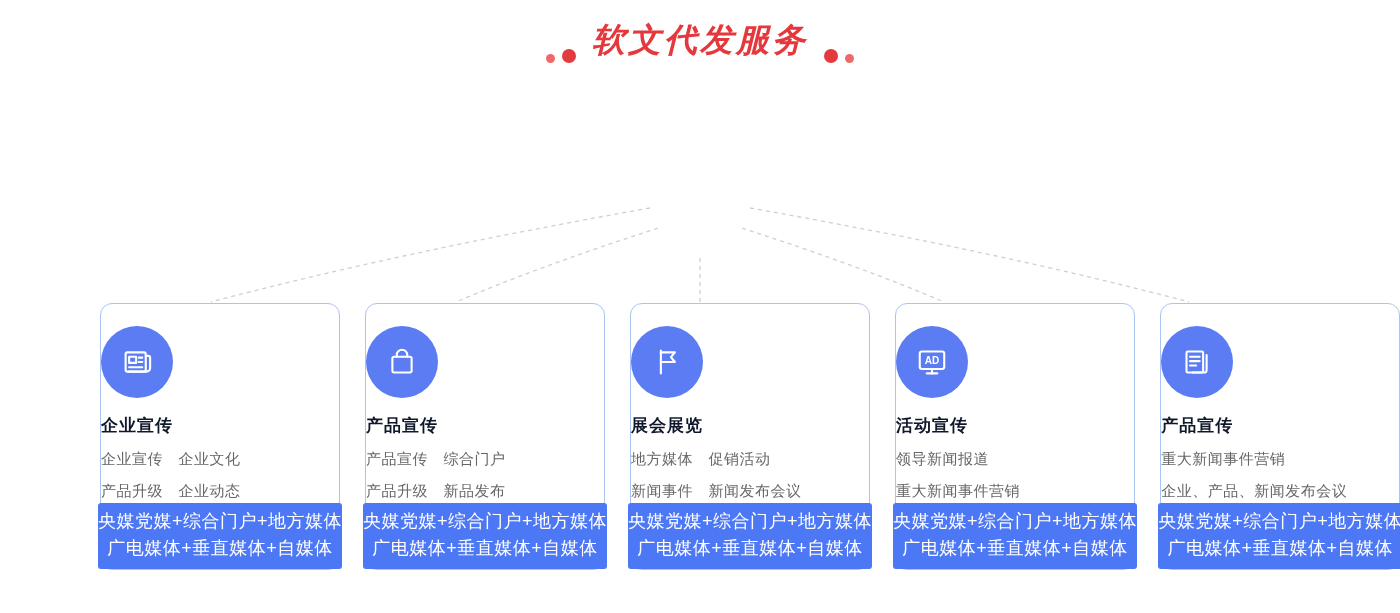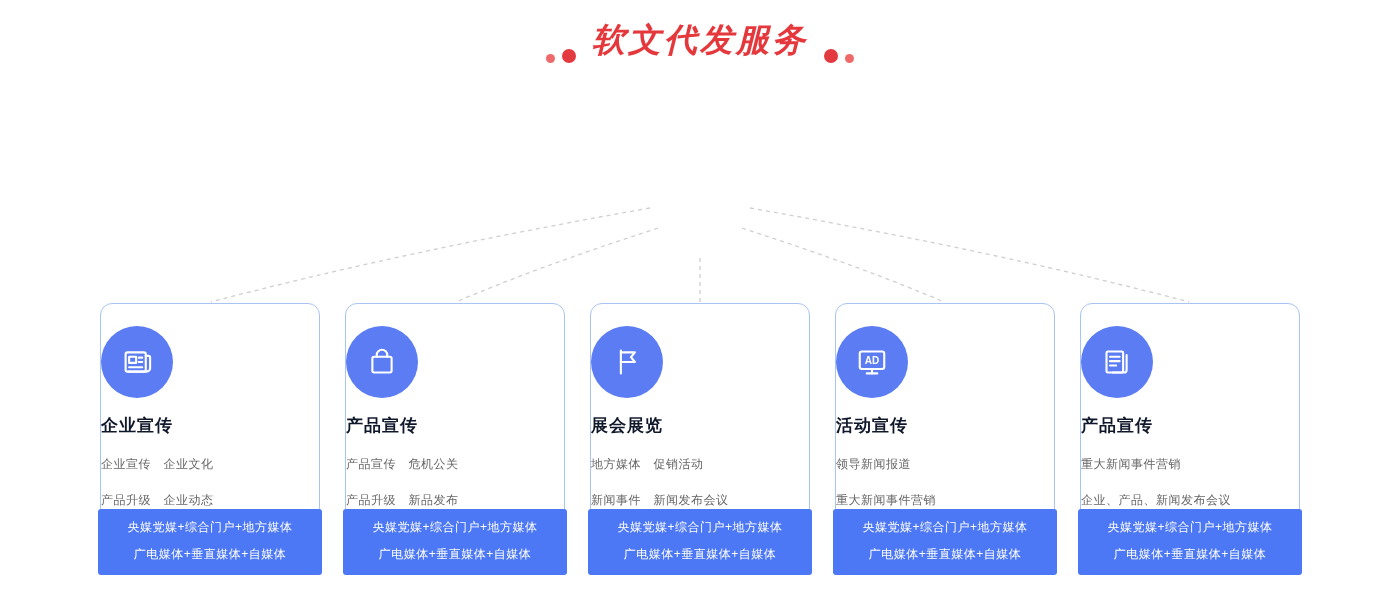--- a/index.html
+++ b/index.html
@@ -127,39 +127,39 @@
     stroke-linejoin: round;
   }
   .card-title {
     margin-top: 16px;
     font-size: 17px;
     font-weight: 600;
     color: #0f172a;
     letter-spacing: 1px;
   }
   .card-desc {
-    margin-top: 19px;
-    font-size: 12px;
+    margin-top: 13px;
+    font-size: 15px;
     color: #666666;
     letter-spacing: 0.5px;
     white-space: nowrap;
   }
   .card-footer {
     margin-top: auto;
     width: calc(100% + 6px);
     margin-left: -3px;
     margin-right: -3px;
     background: #4d78f5;
     border-radius: 3px;
     color: #ffffff;
     text-align: center;
     padding: 5px 0 7px;
   }
   .footer-line {
-    font-size: 12px;
+    font-size: 18px;
     line-height: 27px;
     letter-spacing: 0.5px;
     white-space: nowrap;
   }
 </style>
 </head>
 <body>
 
 <div class="page">
 
@@ -207,21 +207,21 @@
     <div class="card">
       <div class="icon-circle">
         <svg viewBox="0 0 48 48">
           <g class="icon-stroke">
             <rect x="13" y="18" width="22" height="18" rx="2"></rect>
             <path d="M18 18 v-2 a6 6 0 0 1 12 0 v2"></path>
           </g>
         </svg>
       </div>
       <div class="card-title">产品宣传</div>
-      <div class="card-desc">产品宣传　危机公关</div>
+      <div class="card-desc">产品宣传　综合门户</div>
       <div class="card-desc">产品升级　新品发布</div>
       <div class="card-footer">
         <div class="footer-line">央媒党媒+综合门户+地方媒体</div>
         <div class="footer-line">广电媒体+垂直媒体+自媒体</div>
       </div>
     </div>
 
     <div class="card">
       <div class="icon-circle">
         <svg viewBox="0 0 48 48">

